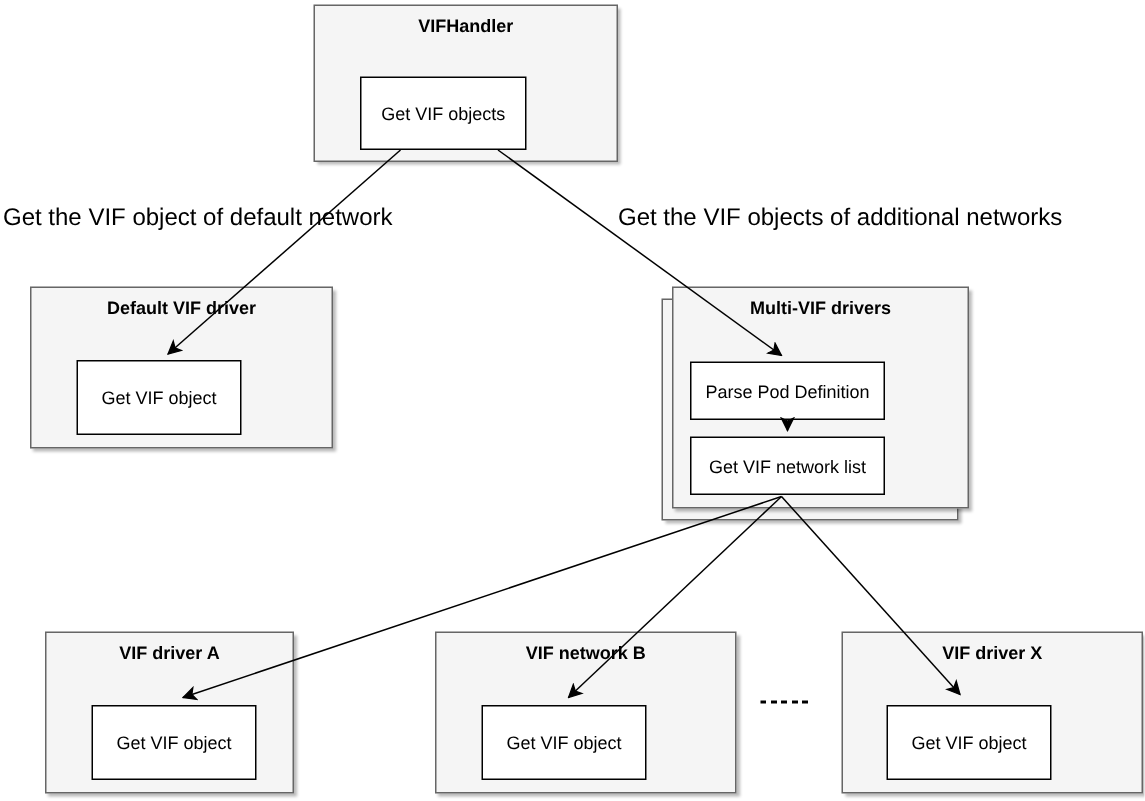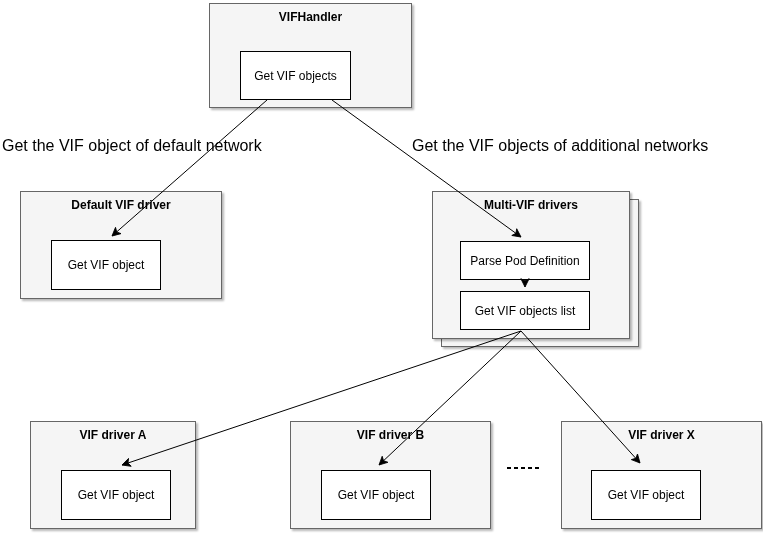--- a/index.html
+++ b/index.html
@@ -100,39 +100,39 @@
   <div class="edge-label" style="left:412px;top:137px;">Get the VIF objects of additional networks</div>
 
   <div class="container-box" style="left:20px;top:191px;width:202px;height:108px;">
     <span class="title">Default VIF driver</span>
   </div>
   <div class="inner-box" style="left:51px;top:240px;width:110px;height:50px;">
     <span>Get VIF object</span>
   </div>
 
   <div class="back-box" style="left:441px;top:199px;width:198px;height:148px;"></div>
-  <div class="container-box" style="left:432px;top:191px;width:198px;height:148px;">
+  <div class="container-box" style="left:448px;top:191px;width:198px;height:148px;">
     <span class="title">Multi-VIF drivers</span>
   </div>
   <div class="inner-box" style="left:460px;top:241px;width:130px;height:39px;justify-content:center;">
     <span>Parse Pod Definition</span>
   </div>
   <div class="inner-box" style="left:460px;top:291px;width:130px;height:39px;">
-    <span>Get VIF objects list</span>
+    <span>Get VIF network list</span>
   </div>
 
   <div class="container-box" style="left:30px;top:421px;width:166px;height:108px;">
     <span class="title">VIF driver A</span>
   </div>
   <div class="inner-box" style="left:61px;top:470px;width:110px;height:50px;">
     <span>Get VIF object</span>
   </div>
 
   <div class="container-box" style="left:290px;top:421px;width:201px;height:108px;">
-    <span class="title">VIF driver B</span>
+    <span class="title">VIF network B</span>
   </div>
   <div class="inner-box" style="left:321px;top:470px;width:110px;height:50px;">
     <span>Get VIF object</span>
   </div>
 
   <div class="ellipsis-dashes"></div>
 
   <div class="container-box" style="left:561px;top:421px;width:201px;height:108px;">
     <span class="title">VIF driver X</span>
   </div>

